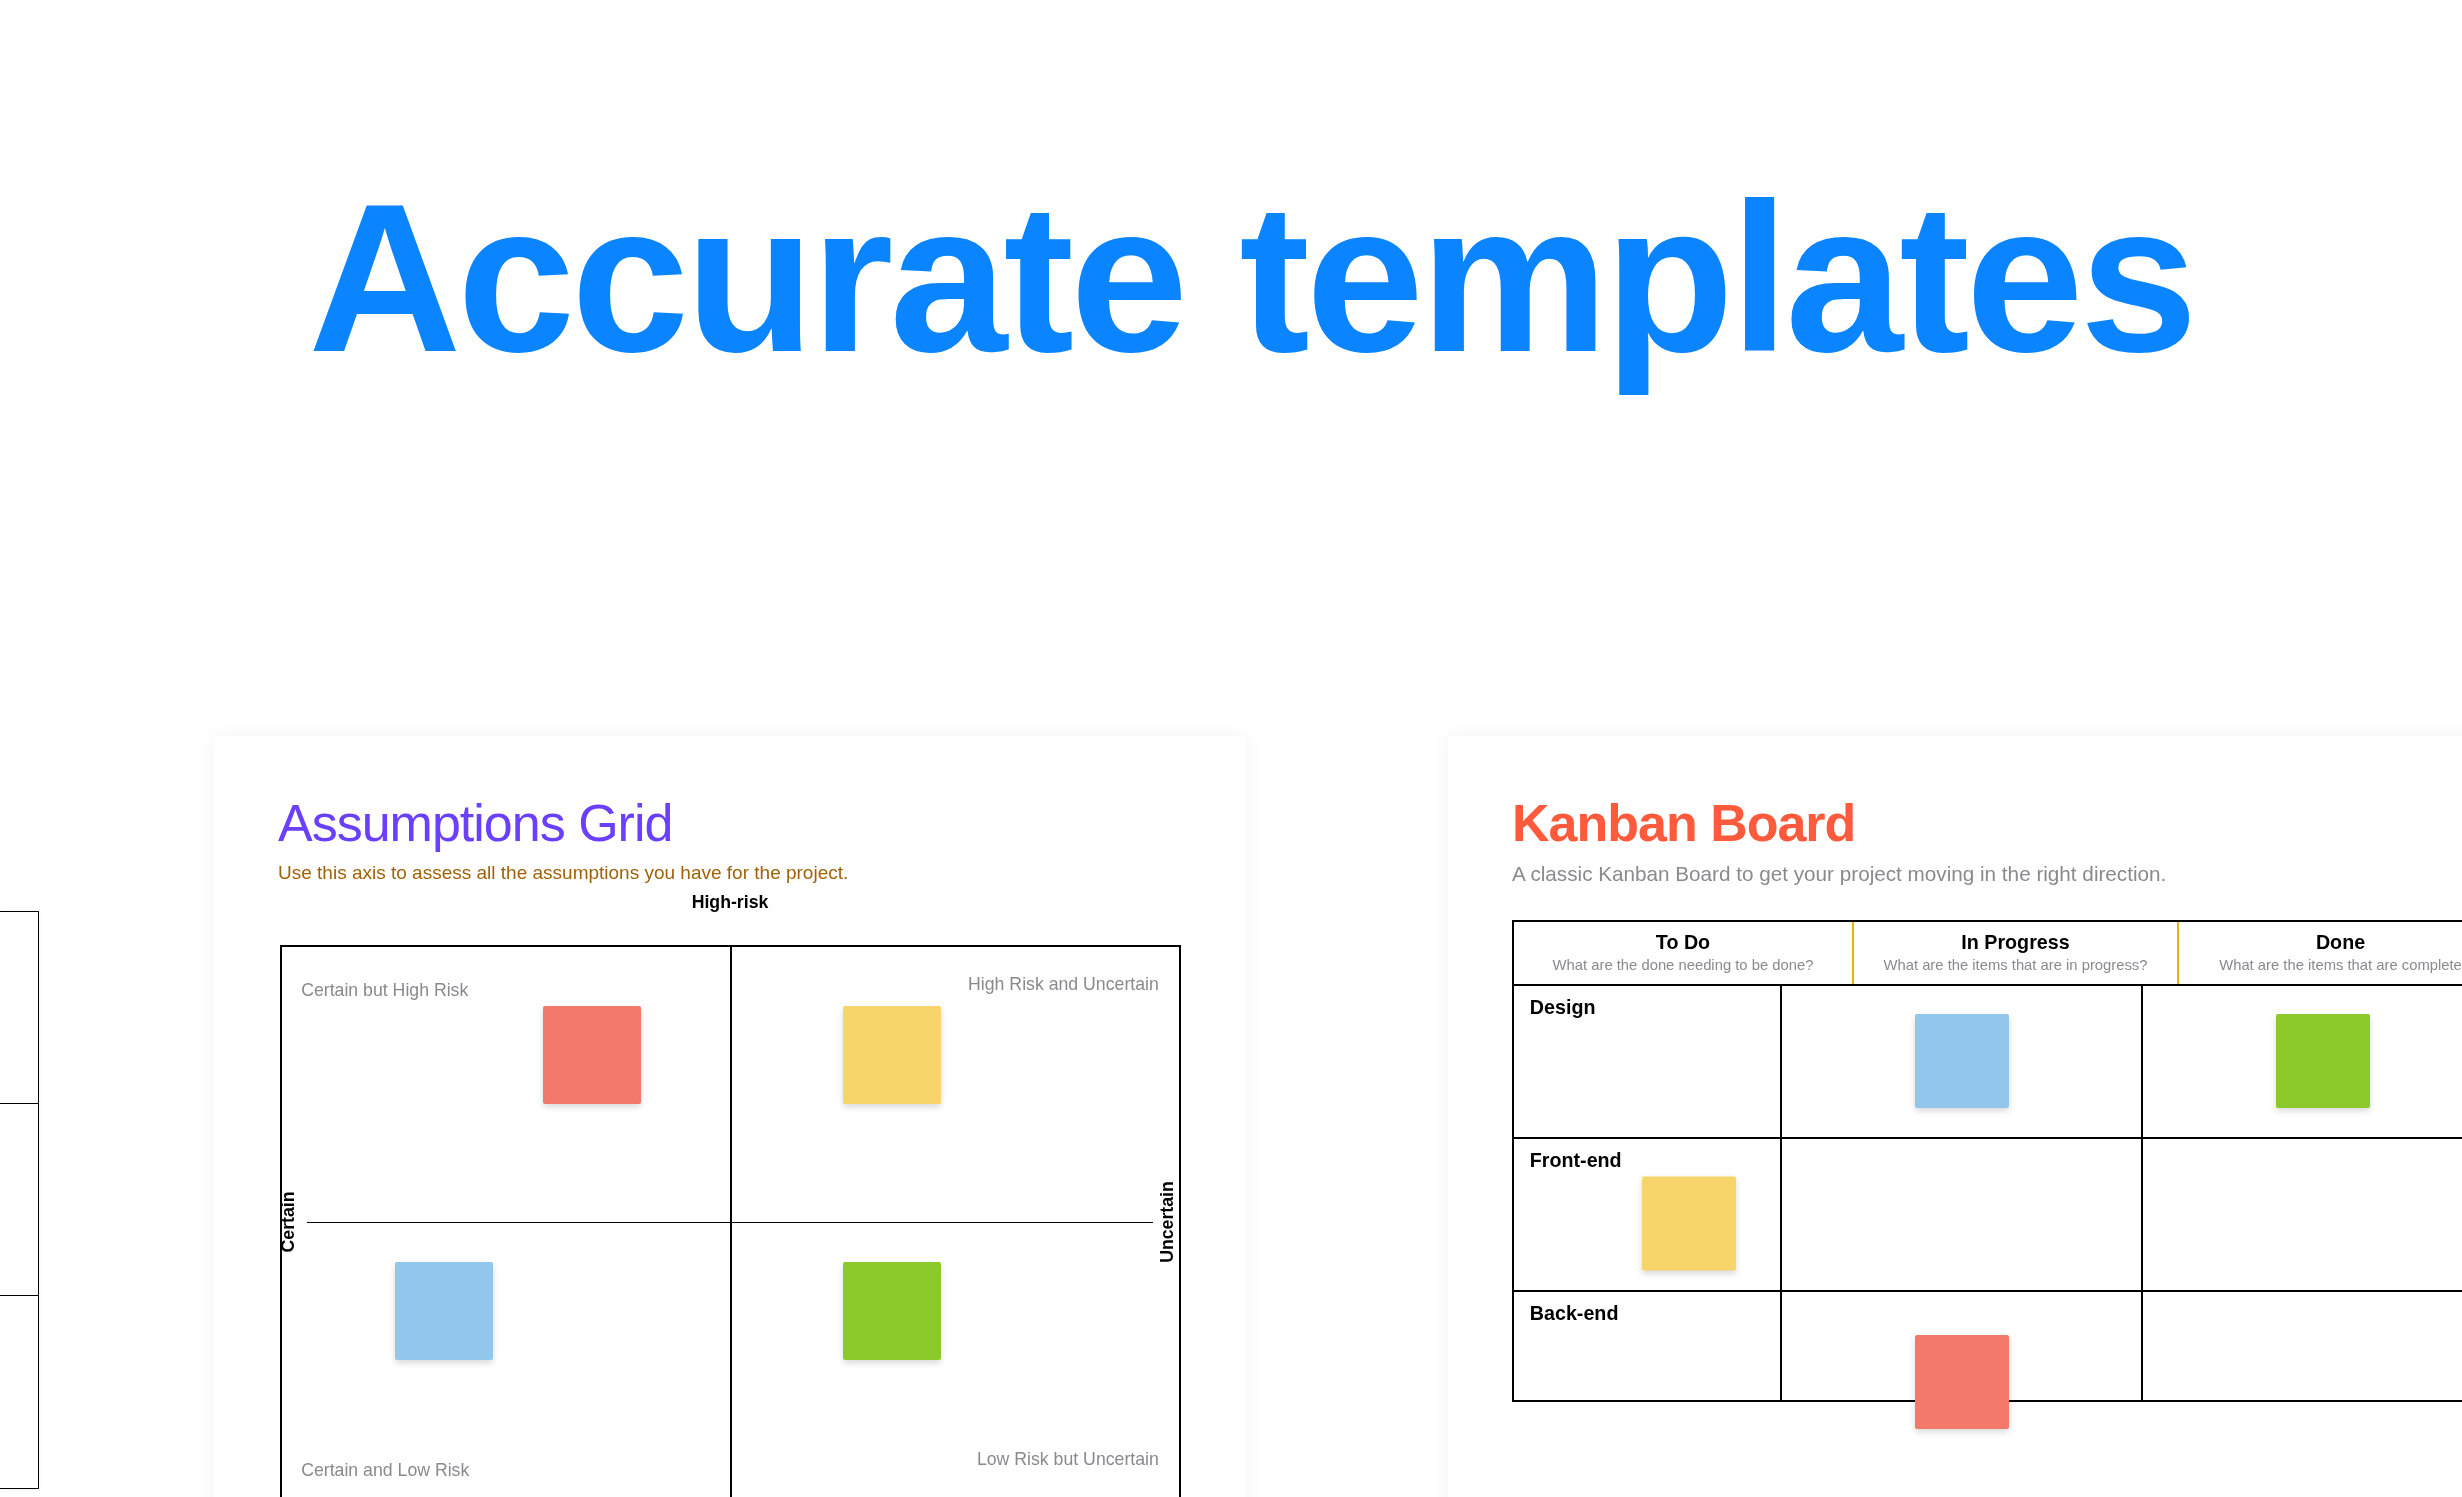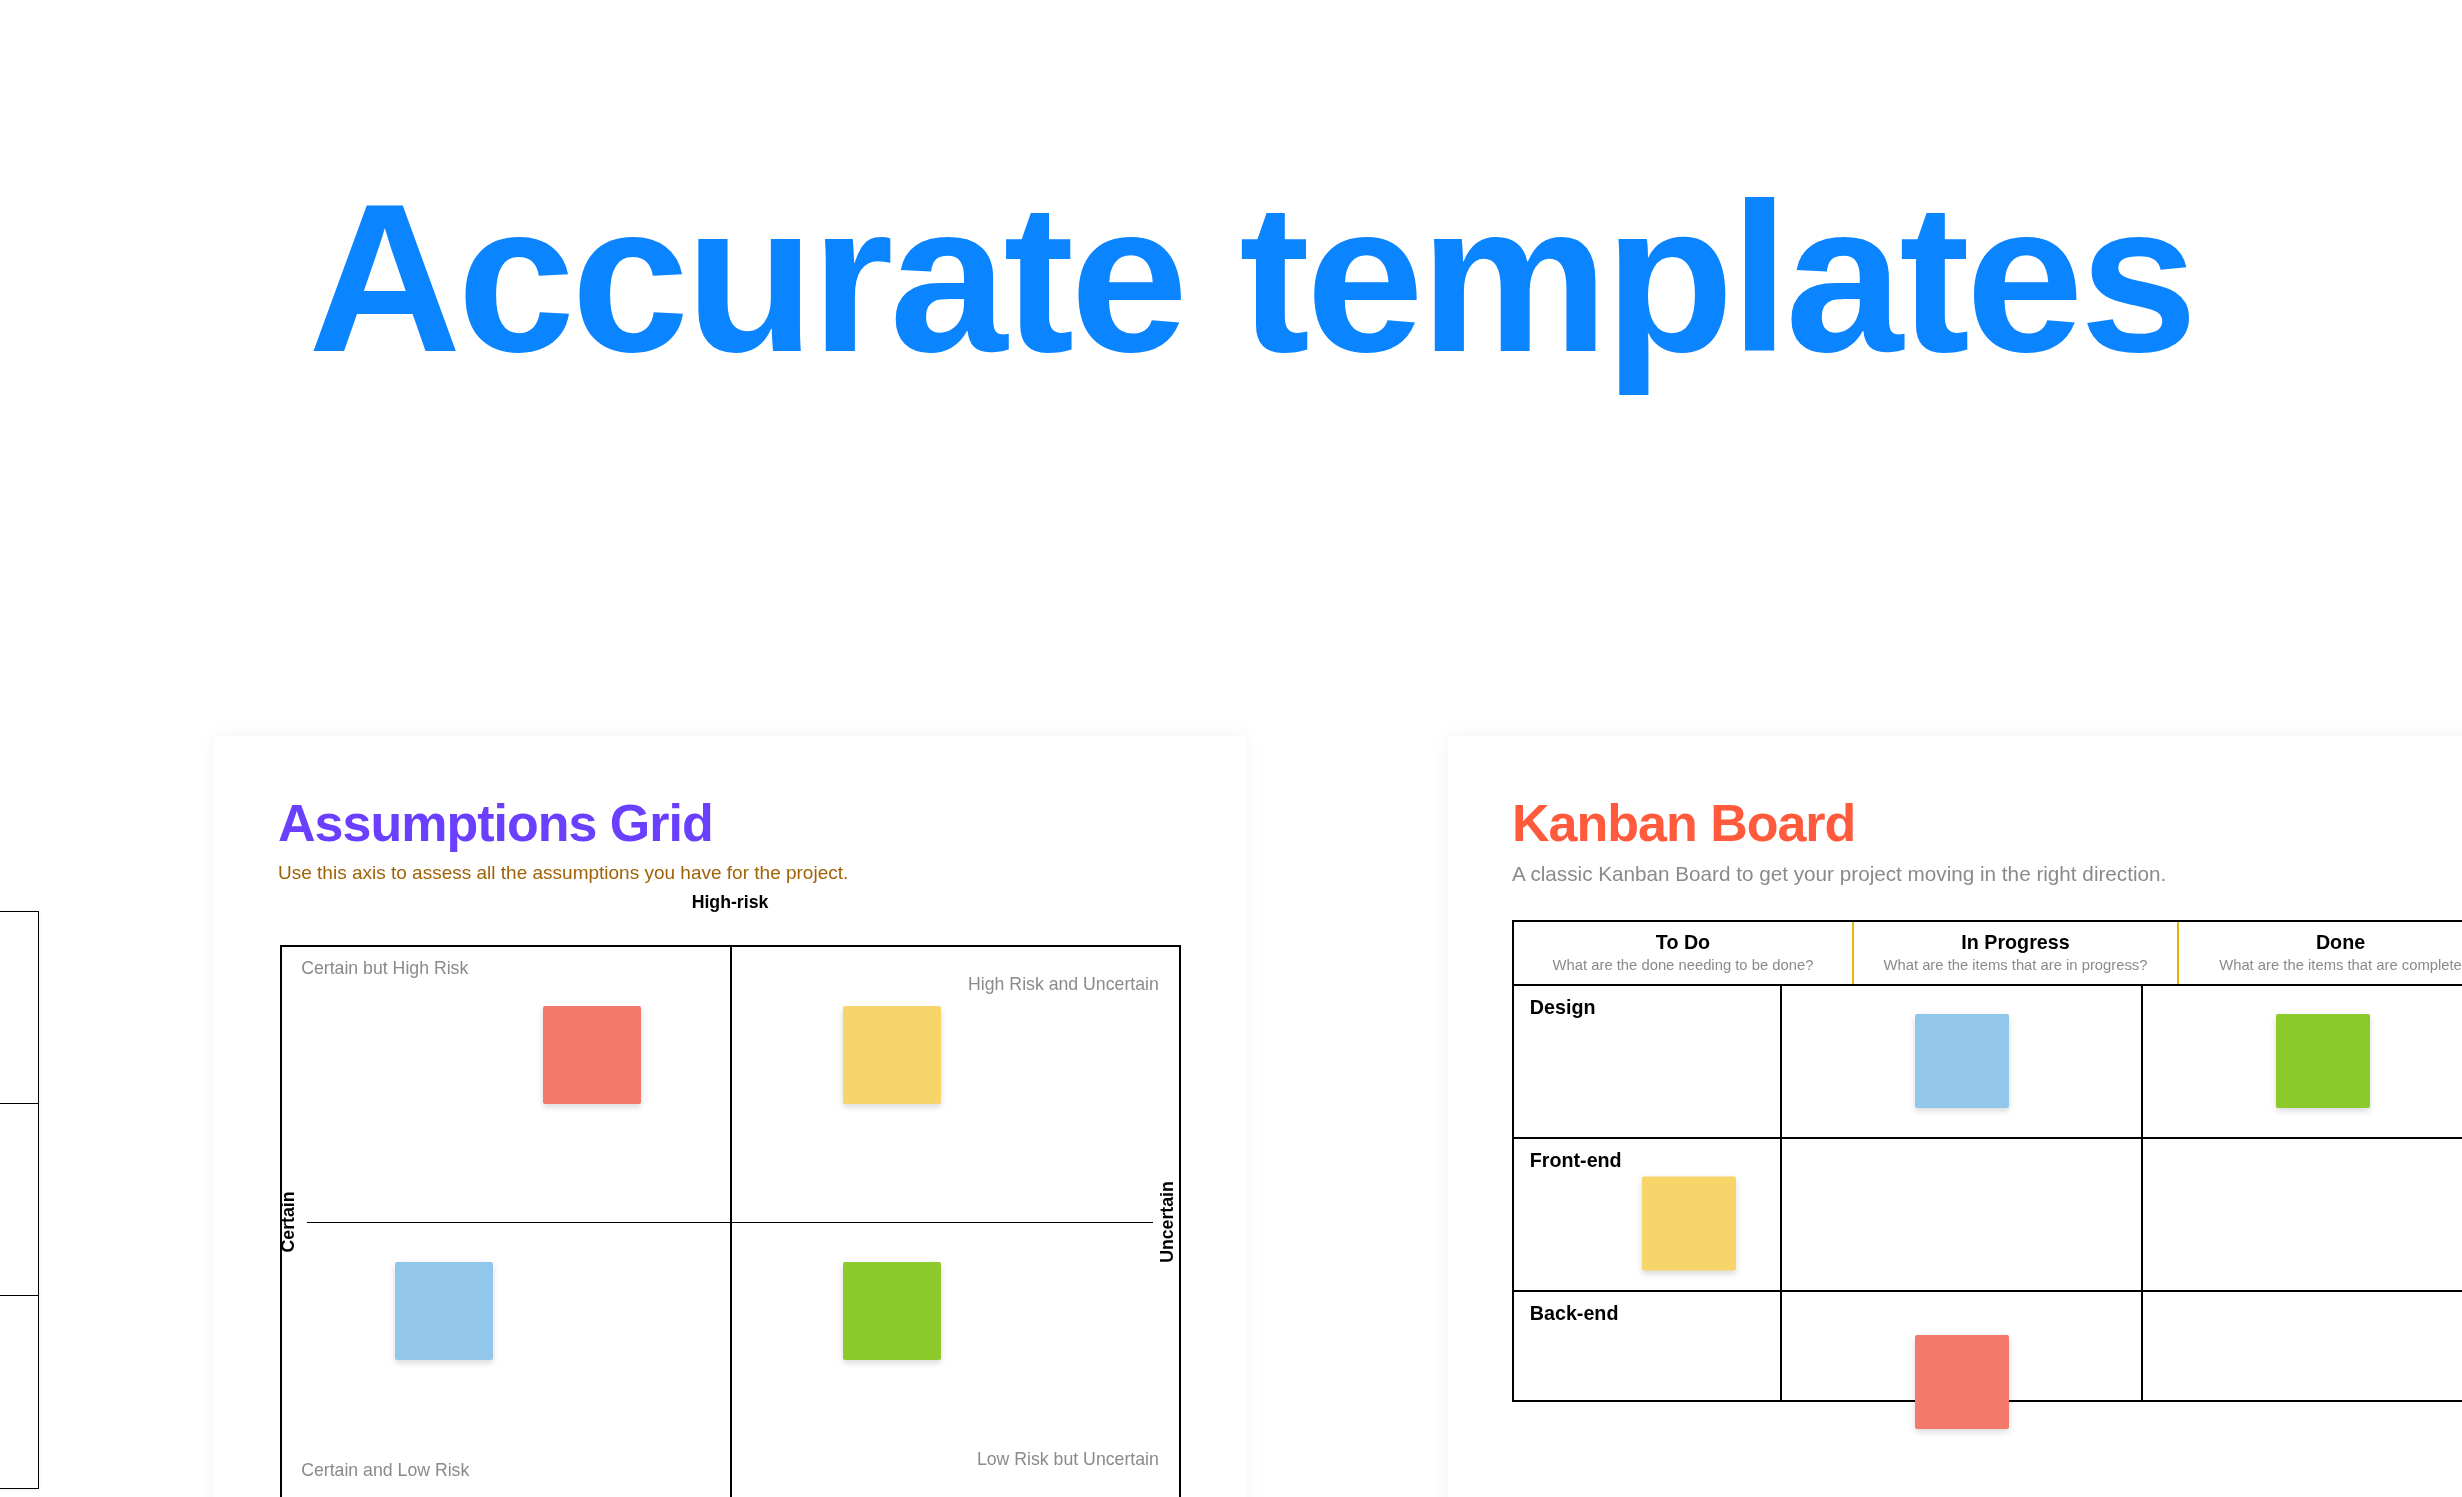--- a/index.html
+++ b/index.html
@@ -56,21 +56,21 @@
   
   .assumptions-card {
     top: 736px;
     left: 214px;
     width: 1032px;
     height: 788px;
     padding: 57px 64px 0 64px;
   }
   .assumptions-card .title {
     font-size: 52px;
-    font-weight: 700;
+    font-weight: 400;
     color: #6A3FFE;
     margin-bottom: 8.9px;
     letter-spacing: -1px;
   }
   .assumptions-card .subtitle {
     font-size: 19px;
     color: #a16207;
     margin-bottom: 34px;
   }
   .grid-frame {
@@ -104,21 +104,21 @@
   }
   .axis-top    { top: -25.6px; left: 50%; transform: translateX(-50%); }
   .axis-left   { top: 50%; left: -23.6px; transform: translateY(-50%) rotate(-90deg); transform-origin: center; }
   .axis-right  { top: 50%; right: -30.5px; transform: translateY(-50%) rotate(-90deg); transform-origin: center; }
 
   .quad-label {
     position: absolute;
     font-size: 17.7px;
     color: #8a8a8e;
   }
-  .ql-tl { top: 11px;  left: 19.7px; }
+  .ql-tl { top: 33px;  left: 19.7px; }
   .ql-tr { top: 27px;  right: 19.7px; text-align: center; }
   .ql-bl { bottom: 15.8px; left: 19.7px; }
   .ql-br { bottom: 27px; right: 19.7px; text-align: right; }
 
   .sticky {
     position: absolute;
     width: 98px;
     height: 98px;
     border-radius: 2px;
     box-shadow: 0 3px 6.9px rgba(0,0,0,0.15);

